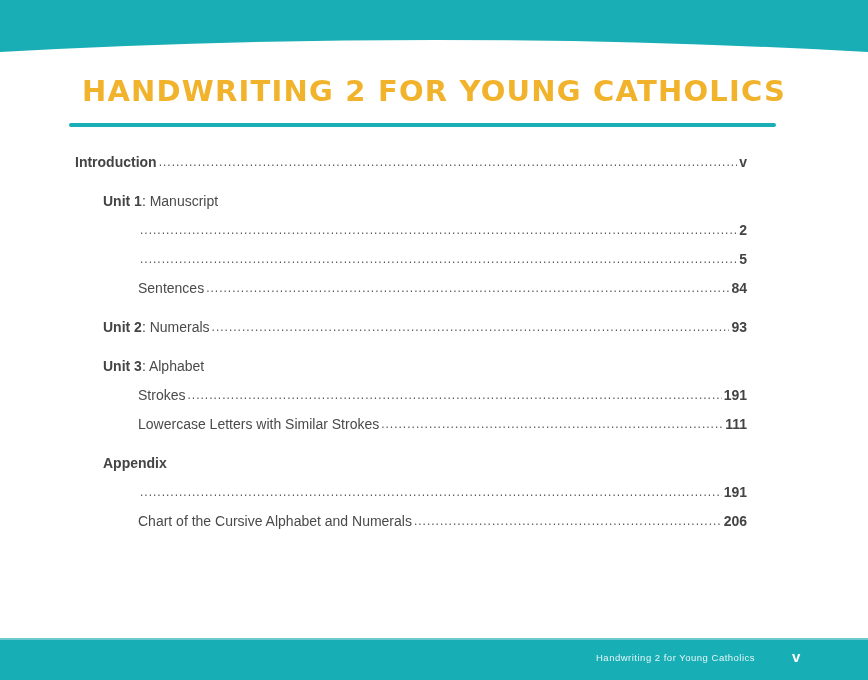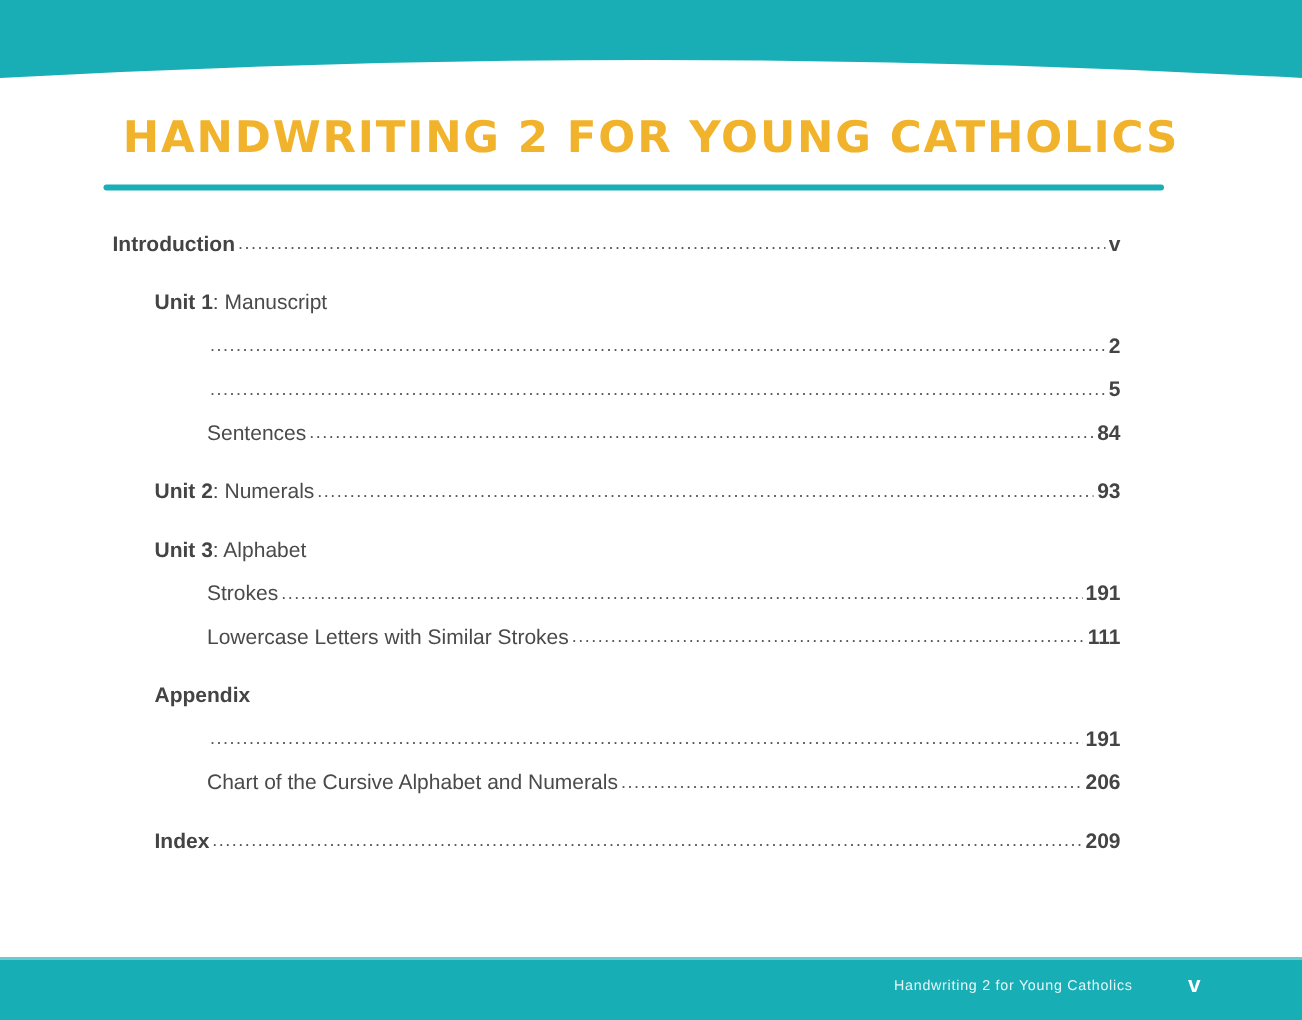--- a/index.html
+++ b/index.html
@@ -75,23 +75,18 @@
   </div>
   <div class="row sub">
     <span class="dots"></span>
     <span class="pg">191</span>
   </div>
   <div class="row sub">
     <span class="lbl">Chart of the Cursive Alphabet and Numerals</span>
     <span class="dots"></span>
     <span class="pg">206</span>
   </div>
-  <div class="row gap">
-    <span class="lbl"><b>Index</b></span>
-    <span class="dots"></span>
-    <span class="pg">209</span>
-  </div>
 </div>
 
 <div class="footer">
   <span class="footer-text">Handwriting 2 for Young Catholics</span>
   <span class="footer-page">v</span>
 </div>
 
 </body></html>

